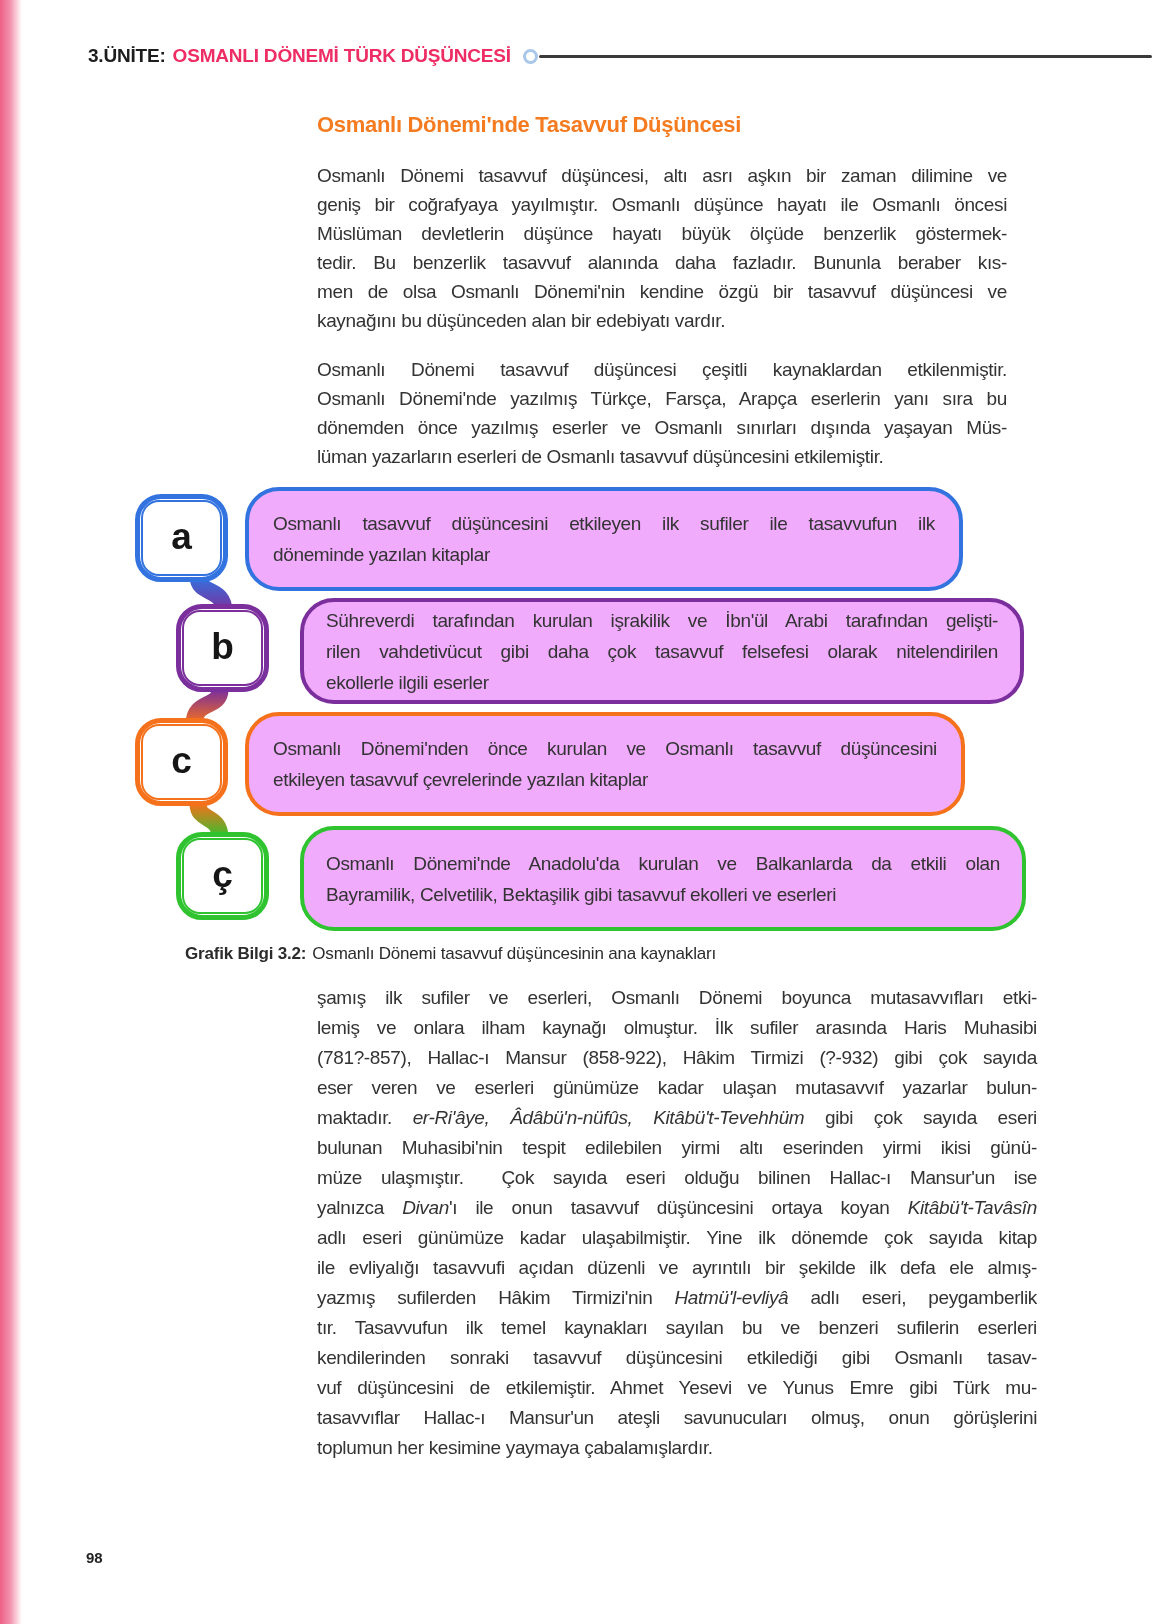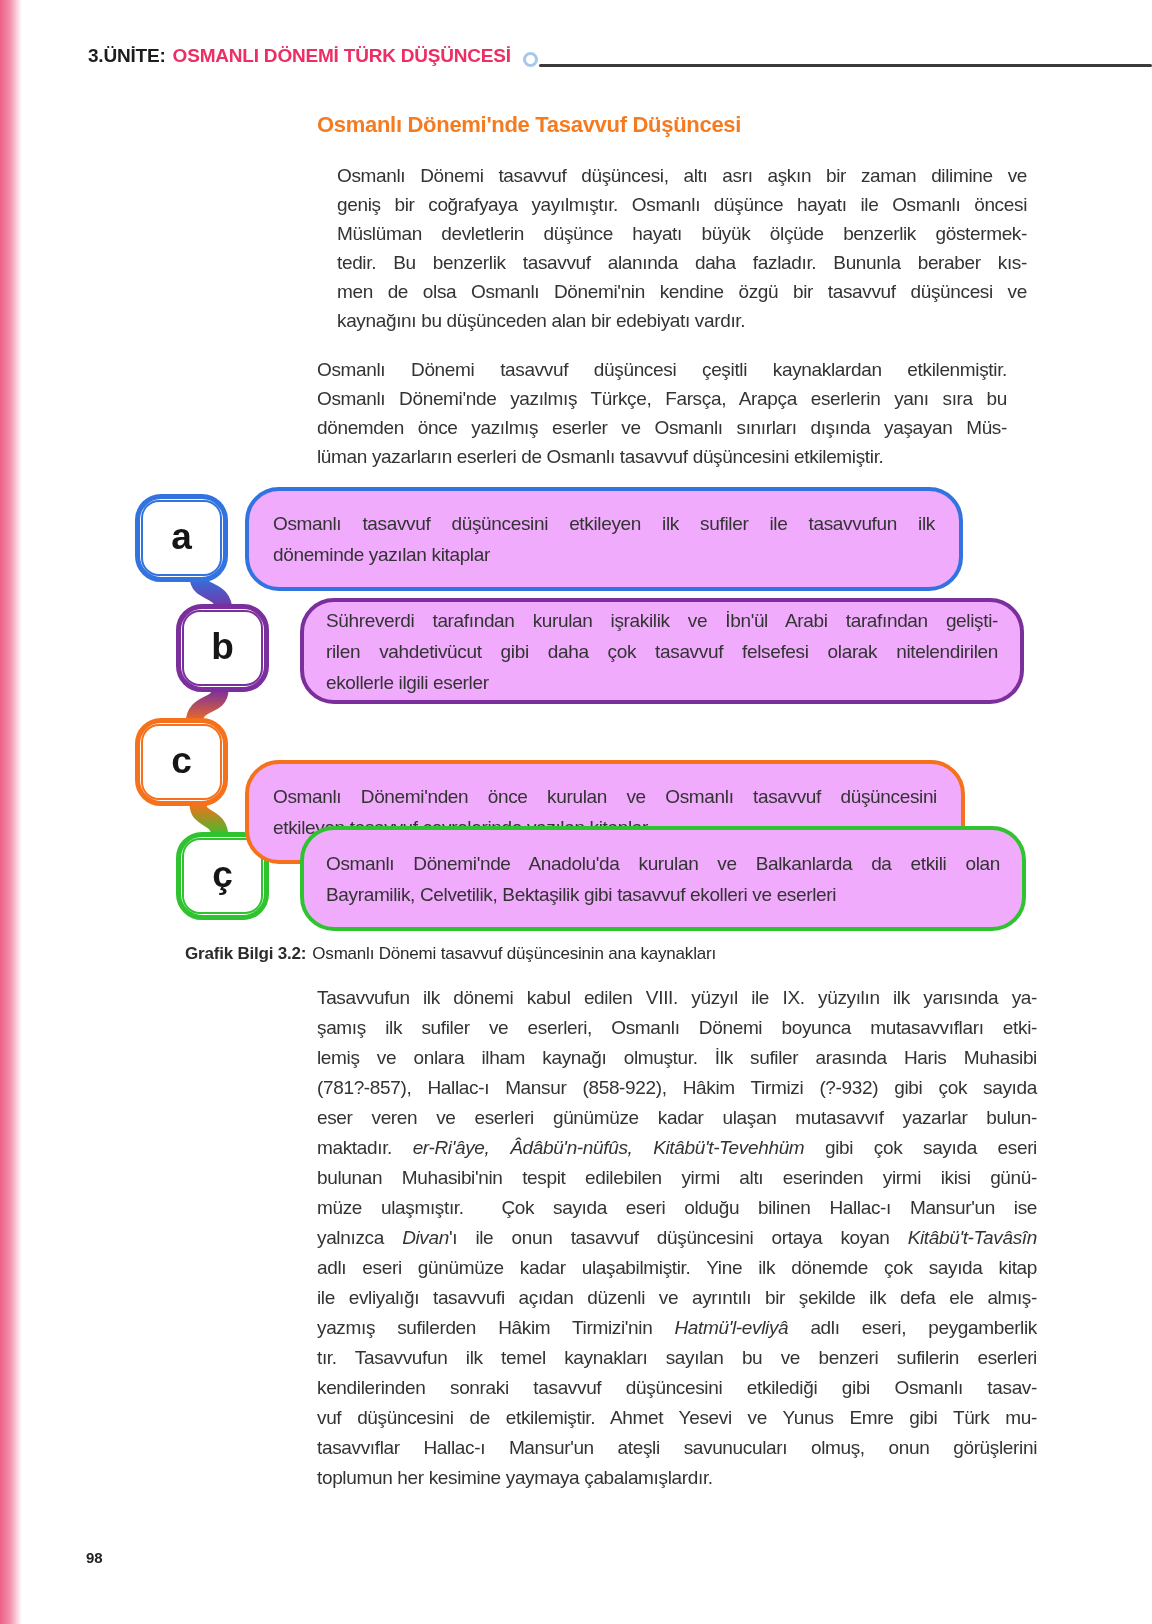--- a/index.html
+++ b/index.html
@@ -4,35 +4,35 @@
 <style>
   html,body{margin:0;padding:0;background:#ffffff;}
   .page{
     position:relative;width:1152px;height:1624px;background:#ffffff;overflow:hidden;
     font-family:"Liberation Sans",sans-serif;color:#333333;
   }
   
   .stripe{position:absolute;left:0;top:0;width:22px;height:100%;
     background:linear-gradient(90deg,#ee5f86 0%,#f291ac 45%,#ffffff 100%);}
   
-  .unit-header{position:absolute;left:88px;top:45px;width:1064px;display:flex;align-items:flex-end;
+  .unit-header{position:absolute;left:88px;top:45px;width:1064px;display:flex;align-items:center;
     font-weight:bold;font-size:19px;letter-spacing:-0.2px;white-space:nowrap;}
   .unit-label{color:#1d1d1d;margin-right:7px;}
   .unit-title{color:var(--accent_pink,#ee2d64);}
   .hdr-circle{width:9px;height:9px;border:3px solid #a9c7e8;border-radius:50%;background:#fff;
     margin-left:12px;margin-right:1px;flex:0 0 auto;}
   .hdr-line{flex:1;height:3px;background:#3a3a3a;border-radius:2px;}
   
   .doc-title{position:absolute;left:317px;top:112px;margin:0;
     font-size:22px;font-weight:bold;color:var(--title_orange,#f47b20);letter-spacing:-0.3px;}
   
   .para{position:absolute;font-size:19px;letter-spacing:-0.35px;color:#333;}
   .para .jline{text-align:justify;text-align-last:justify;}
   .para .jline.last{text-align-last:left;}
-  .p1{left:317px;top:161px;width:690px;line-height:29px;margin-left:20px;}
+  .p1{left:317px;top:161px;width:690px;line-height:29px;}
   .p2{left:317px;top:355px;width:690px;line-height:29px;}
   .p3{left:317px;top:983px;width:720px;line-height:30px;}
   .it{font-style:italic;}
   
   .lbl{position:absolute;width:93px;height:88px;background:#fff;z-index:2;
     border:5px solid var(--c,#333);border-radius:26px;
     display:flex;align-items:center;justify-content:center;box-sizing:border-box;}
   .lbl::after{content:"";position:absolute;inset:1px;border:2px solid var(--c,#333);
     border-radius:18px;pointer-events:none;}
   .lbl span{font-size:37px;font-weight:bold;color:#161616;line-height:1;transform:translateY(-2px);}
@@ -41,21 +41,21 @@
   .lbl-c{left:135px;top:718px;}
   .lbl-cc{left:176px;top:832px;}
   
   .cbox{position:absolute;background:#f0abfc;z-index:2;border:4px solid var(--c,#333);
     border-radius:34px;box-sizing:border-box;display:flex;flex-direction:column;justify-content:center;}
   .cbox .cbox-text{font-size:19px;letter-spacing:-0.35px;line-height:31px;color:#333;}
   .cbox .jline{text-align:justify;text-align-last:justify;}
   .cbox .jline.last{text-align-last:left;}
   .cbox-a{left:245px;top:487px;width:718px;height:104px;padding:0 24px;}
   .cbox-b{left:300px;top:598px;width:724px;height:106px;padding:0 22px;}
-  .cbox-c{left:245px;top:712px;width:720px;height:104px;padding:12px 24px;margin-top:48px;}
+  .cbox-c{left:245px;top:712px;width:720px;height:104px;padding:12px 24px;}
   .cbox-cc{left:300px;top:826px;width:726px;height:105px;padding:4px 22px;}
   .blue{--c:var(--box_blue,#3273e0);}
   .purple{--c:var(--box_purple,#7b2f9c);}
   .orange{--c:var(--box_orange,#f5711c);}
   .green{--c:var(--box_green,#2fc32f);}
   
   .conn{position:absolute;z-index:1;}
   .conn-ab{left:182px;top:576px;}
   .conn-bc{left:178px;top:690px;}
   .conn-cc{left:180px;top:804px;}
@@ -160,21 +160,20 @@
         <div class="jline">Osmanlı Dönemi'nde Anadolu'da kurulan ve Balkanlarda da etkili olan</div>
         <div class="jline last">Bayramilik, Celvetilik, Bektaşilik gibi tasavvuf ekolleri ve eserleri</div>
       </div>
   </div>
 
   <div class="caption">
     <span class="cap-b">Grafik Bilgi 3.2:</span><span class="cap-t">Osmanlı Dönemi tasavvuf düşüncesinin ana kaynakları</span>
   </div>
 
   <div class="para p3">
-      <div class="jline">Tasavvufun ilk dönemi kabul edilen VIII. yüzyıl ile IX. yüzyılın ilk yarısında ya-</div>
       <div class="jline">şamış ilk sufiler ve eserleri, Osmanlı Dönemi boyunca mutasavvıfları etki-</div>
       <div class="jline">lemiş ve onlara ilham kaynağı olmuştur. İlk sufiler arasında Haris Muhasibi</div>
       <div class="jline">(781?-857), Hallac-ı Mansur (858-922), Hâkim Tirmizi (?-932) gibi çok sayıda</div>
       <div class="jline">eser veren ve eserleri günümüze kadar ulaşan mutasavvıf yazarlar bulun-</div>
       <div class="jline"><span>maktadır. </span><span class="it">er-Ri'âye, Âdâbü'n-nüfûs, Kitâbü't-Tevehhüm</span><span> gibi çok sayıda eseri</span></div>
       <div class="jline">bulunan Muhasibi'nin tespit edilebilen yirmi altı eserinden yirmi ikisi günü-</div>
       <div class="jline">müze ulaşmıştır.&nbsp; Çok sayıda eseri olduğu bilinen Hallac-ı Mansur'un ise</div>
       <div class="jline"><span>yalnızca </span><span class="it">Divan</span><span>'ı ile onun tasavvuf düşüncesini ortaya koyan </span><span class="it">Kitâbü't-Tavâsîn</span></div>
       <div class="jline">adlı eseri günümüze kadar ulaşabilmiştir. Yine ilk dönemde çok sayıda kitap</div>
       <div class="jline">ile evliyalığı tasavvufi açıdan düzenli ve ayrıntılı bir şekilde ilk defa ele almış-</div>

